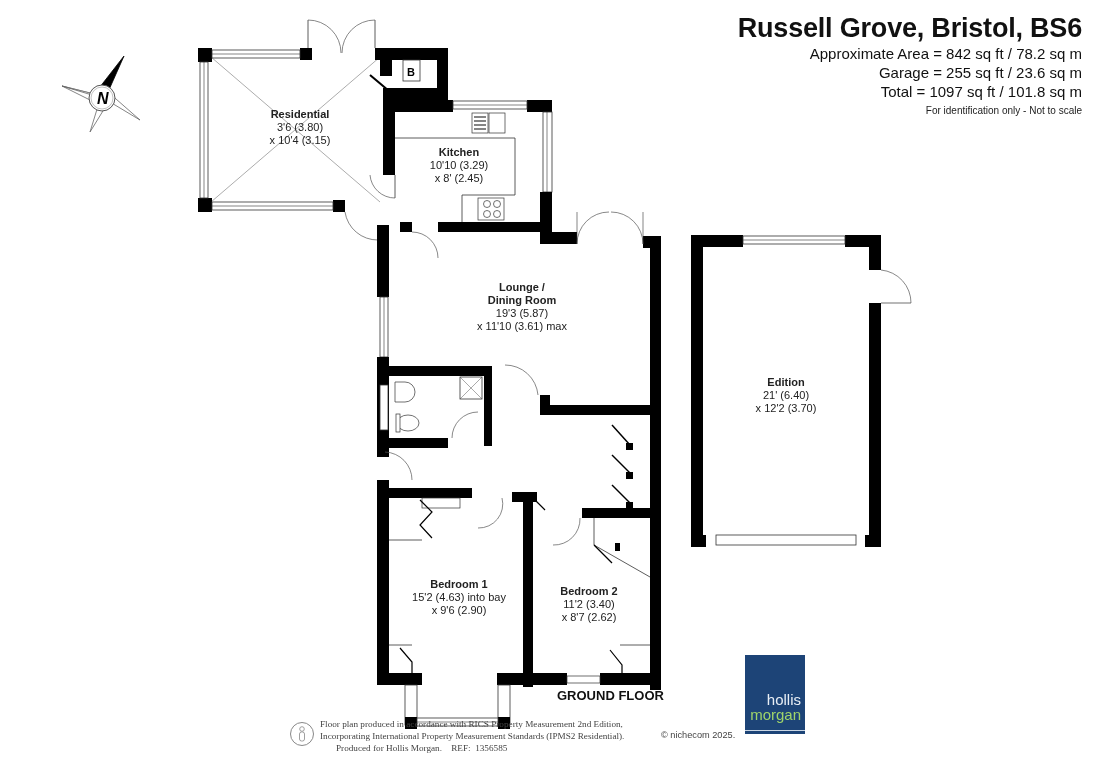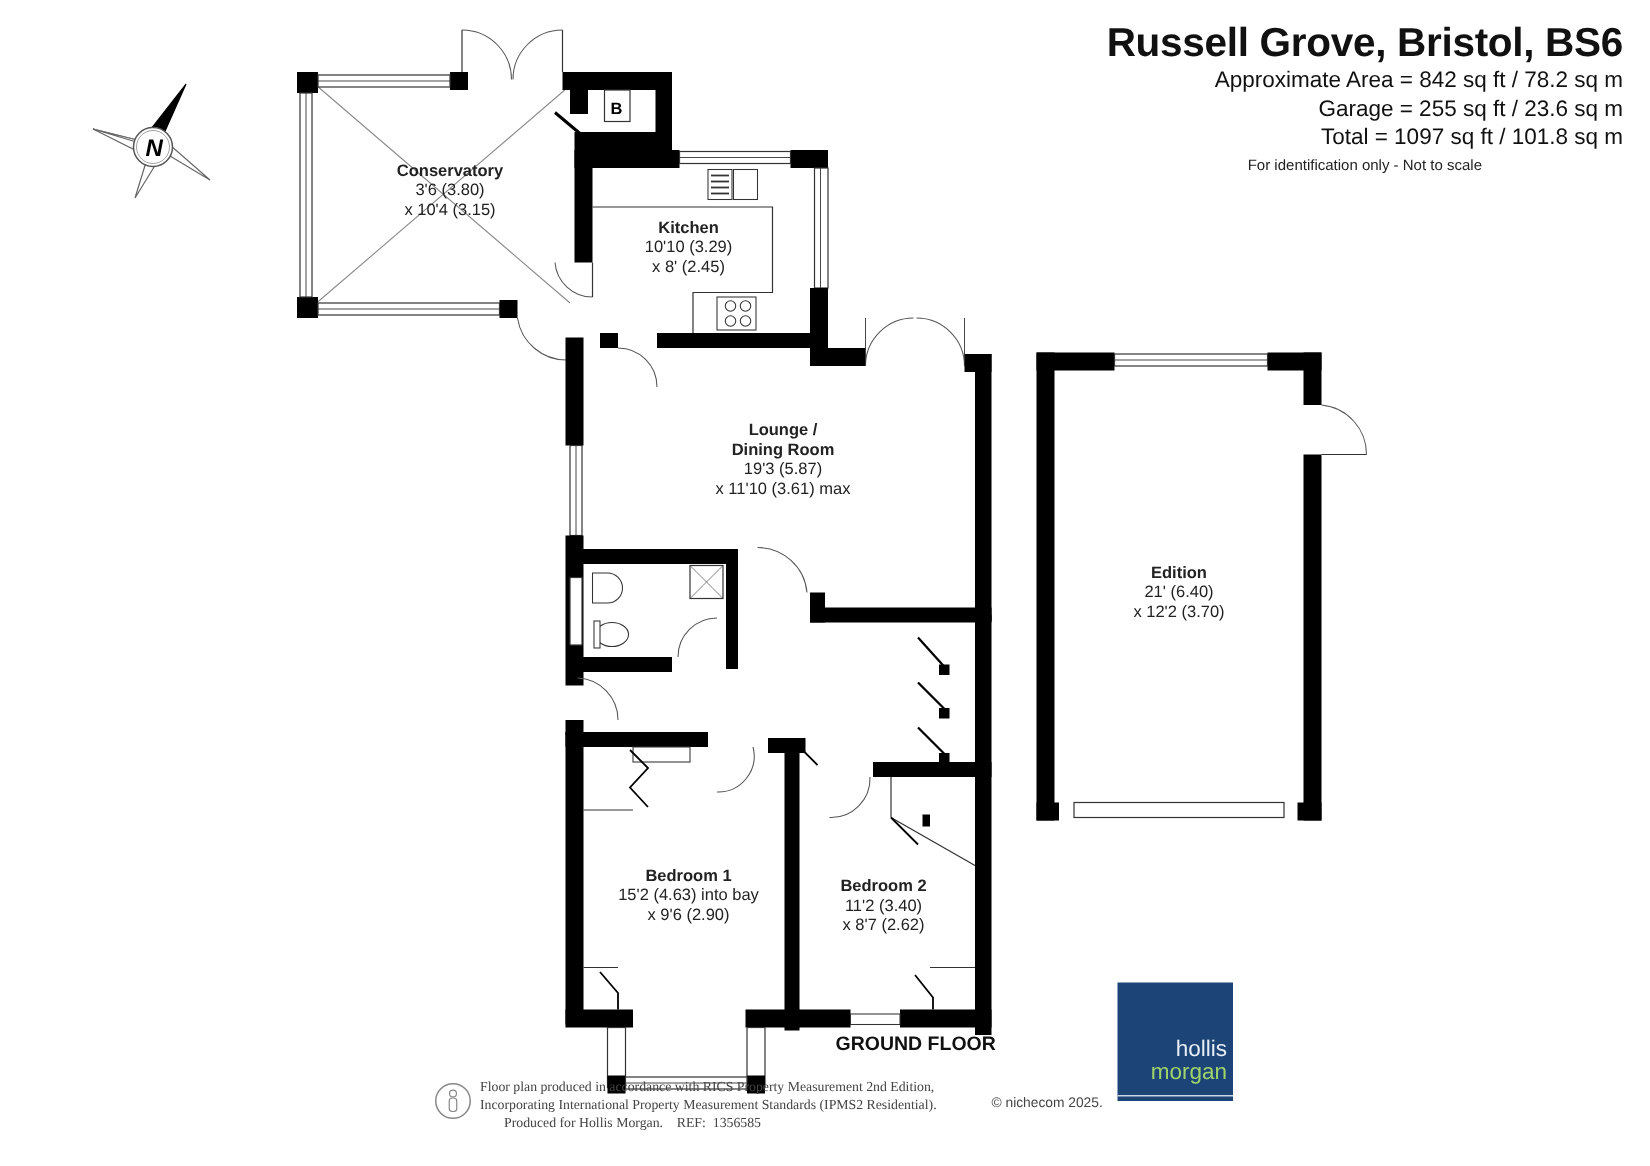--- a/index.html
+++ b/index.html
@@ -1,30 +1,30 @@
 <!DOCTYPE html>
 <html><head>
 <meta charset="utf-8">
 <style>
   html, body { margin: 0; padding: 0; background: #ffffff; }
   body { width: 1100px; height: 777px; position: relative; overflow: hidden; font-family: "Liberation Sans", sans-serif; color: #111; }
   .header { position: absolute; right: 18px; top: 12px; text-align: right; }
   .title { font-size: 27px; font-weight: bold; letter-spacing: -0.2px; line-height: 32px; }
   .area-line { font-size: 15px; line-height: 19px; }
-  .disclaimer { font-size: 10px; margin-top: 4px; color: #222; text-align: center; }
+  .disclaimer { font-size: 10px; margin-top: 4px; color: #222; }
   svg.plan { position: absolute; left: 0; top: 0; }
   .room-label { position: absolute; text-align: center; font-size: 11px; line-height: 13px; color: #222; transform: translateX(-50%); white-space: nowrap; }
   .room-name { font-weight: bold; display: block; }
   .room-dim { display: block; }
   .floor-label { position: absolute; left: 557px; top: 688px; font-size: 13px; font-weight: bold; }
   .footer { position: absolute; left: 290px; top: 718px; display: flex; align-items: flex-start; }
   .footer-icon { width: 22px; height: 22px; border: 1px solid #888; border-radius: 50%; position: relative; margin-right: 6px; margin-top: 4px; }
   .footer-text { font-size: 9.2px; line-height: 12px; color: #444; font-family: Liberation Serif, serif; }
   .copyright { position: absolute; left: 661px; top: 730px; font-size: 9.2px; color: #444; }
-  .logo { position: absolute; left: 745px; top: 655px; width: 77px; height: 79px; background: #1d4477; }
+  .logo { position: absolute; left: 745px; top: 655px; width: 60px; height: 79px; background: #1d4477; }
   .logo-hollis { position: absolute; right: 4px; top: 37px; font-size: 15px; color: #e8eef5; line-height: 15px; }
   .logo-morgan { position: absolute; right: 4px; top: 52px; font-size: 15px; color: #9fd46a; line-height: 16px; }
   .logo-rule { position: absolute; left: 0; right: 0; bottom: 3px; height: 1px; background: #c9d5e3; }
 </style>
 </head>
 <body>
 
 <div class="header">
   <div class="title">Russell Grove, Bristol, BS6</div>
   <div class="area-line">Approximate Area = 842 sq ft / 78.2 sq m</div>
@@ -201,21 +201,21 @@
     <line x1="743" y1="240" x2="845" y2="240" stroke="#333" stroke-width="0.6"></line>
     <rect x="691" y="535" width="15" height="12" fill="#000"></rect>
     <rect x="865" y="535" width="16" height="12" fill="#000"></rect>
     <rect x="716" y="535" width="140" height="10" fill="#fff" stroke="#333" stroke-width="0.8"></rect>
     <path d="M881,270 A33,33 0 0 1 911,303" fill="none" stroke="#555" stroke-width="0.7"></path>
     <line x1="881" y1="303" x2="911" y2="303" stroke="#333" stroke-width="0.7"></line>
   </g>
 </svg>
 
 <div class="room-label" style="left:300px; top:108px;">
-  <span class="room-name">Conservatory</span>
+  <span class="room-name">Residential</span>
   <span class="room-dim">3'6 (3.80)</span>
   <span class="room-dim">x 10'4 (3.15)</span>
 </div>
 <div class="room-label" style="left:459px; top:146px;">
   <span class="room-name">Kitchen</span>
   <span class="room-dim">10'10 (3.29)</span>
   <span class="room-dim">x 8' (2.45)</span>
 </div>
 <div class="room-label" style="left:522px; top:281px;">
   <span class="room-name">Lounge /</span>

